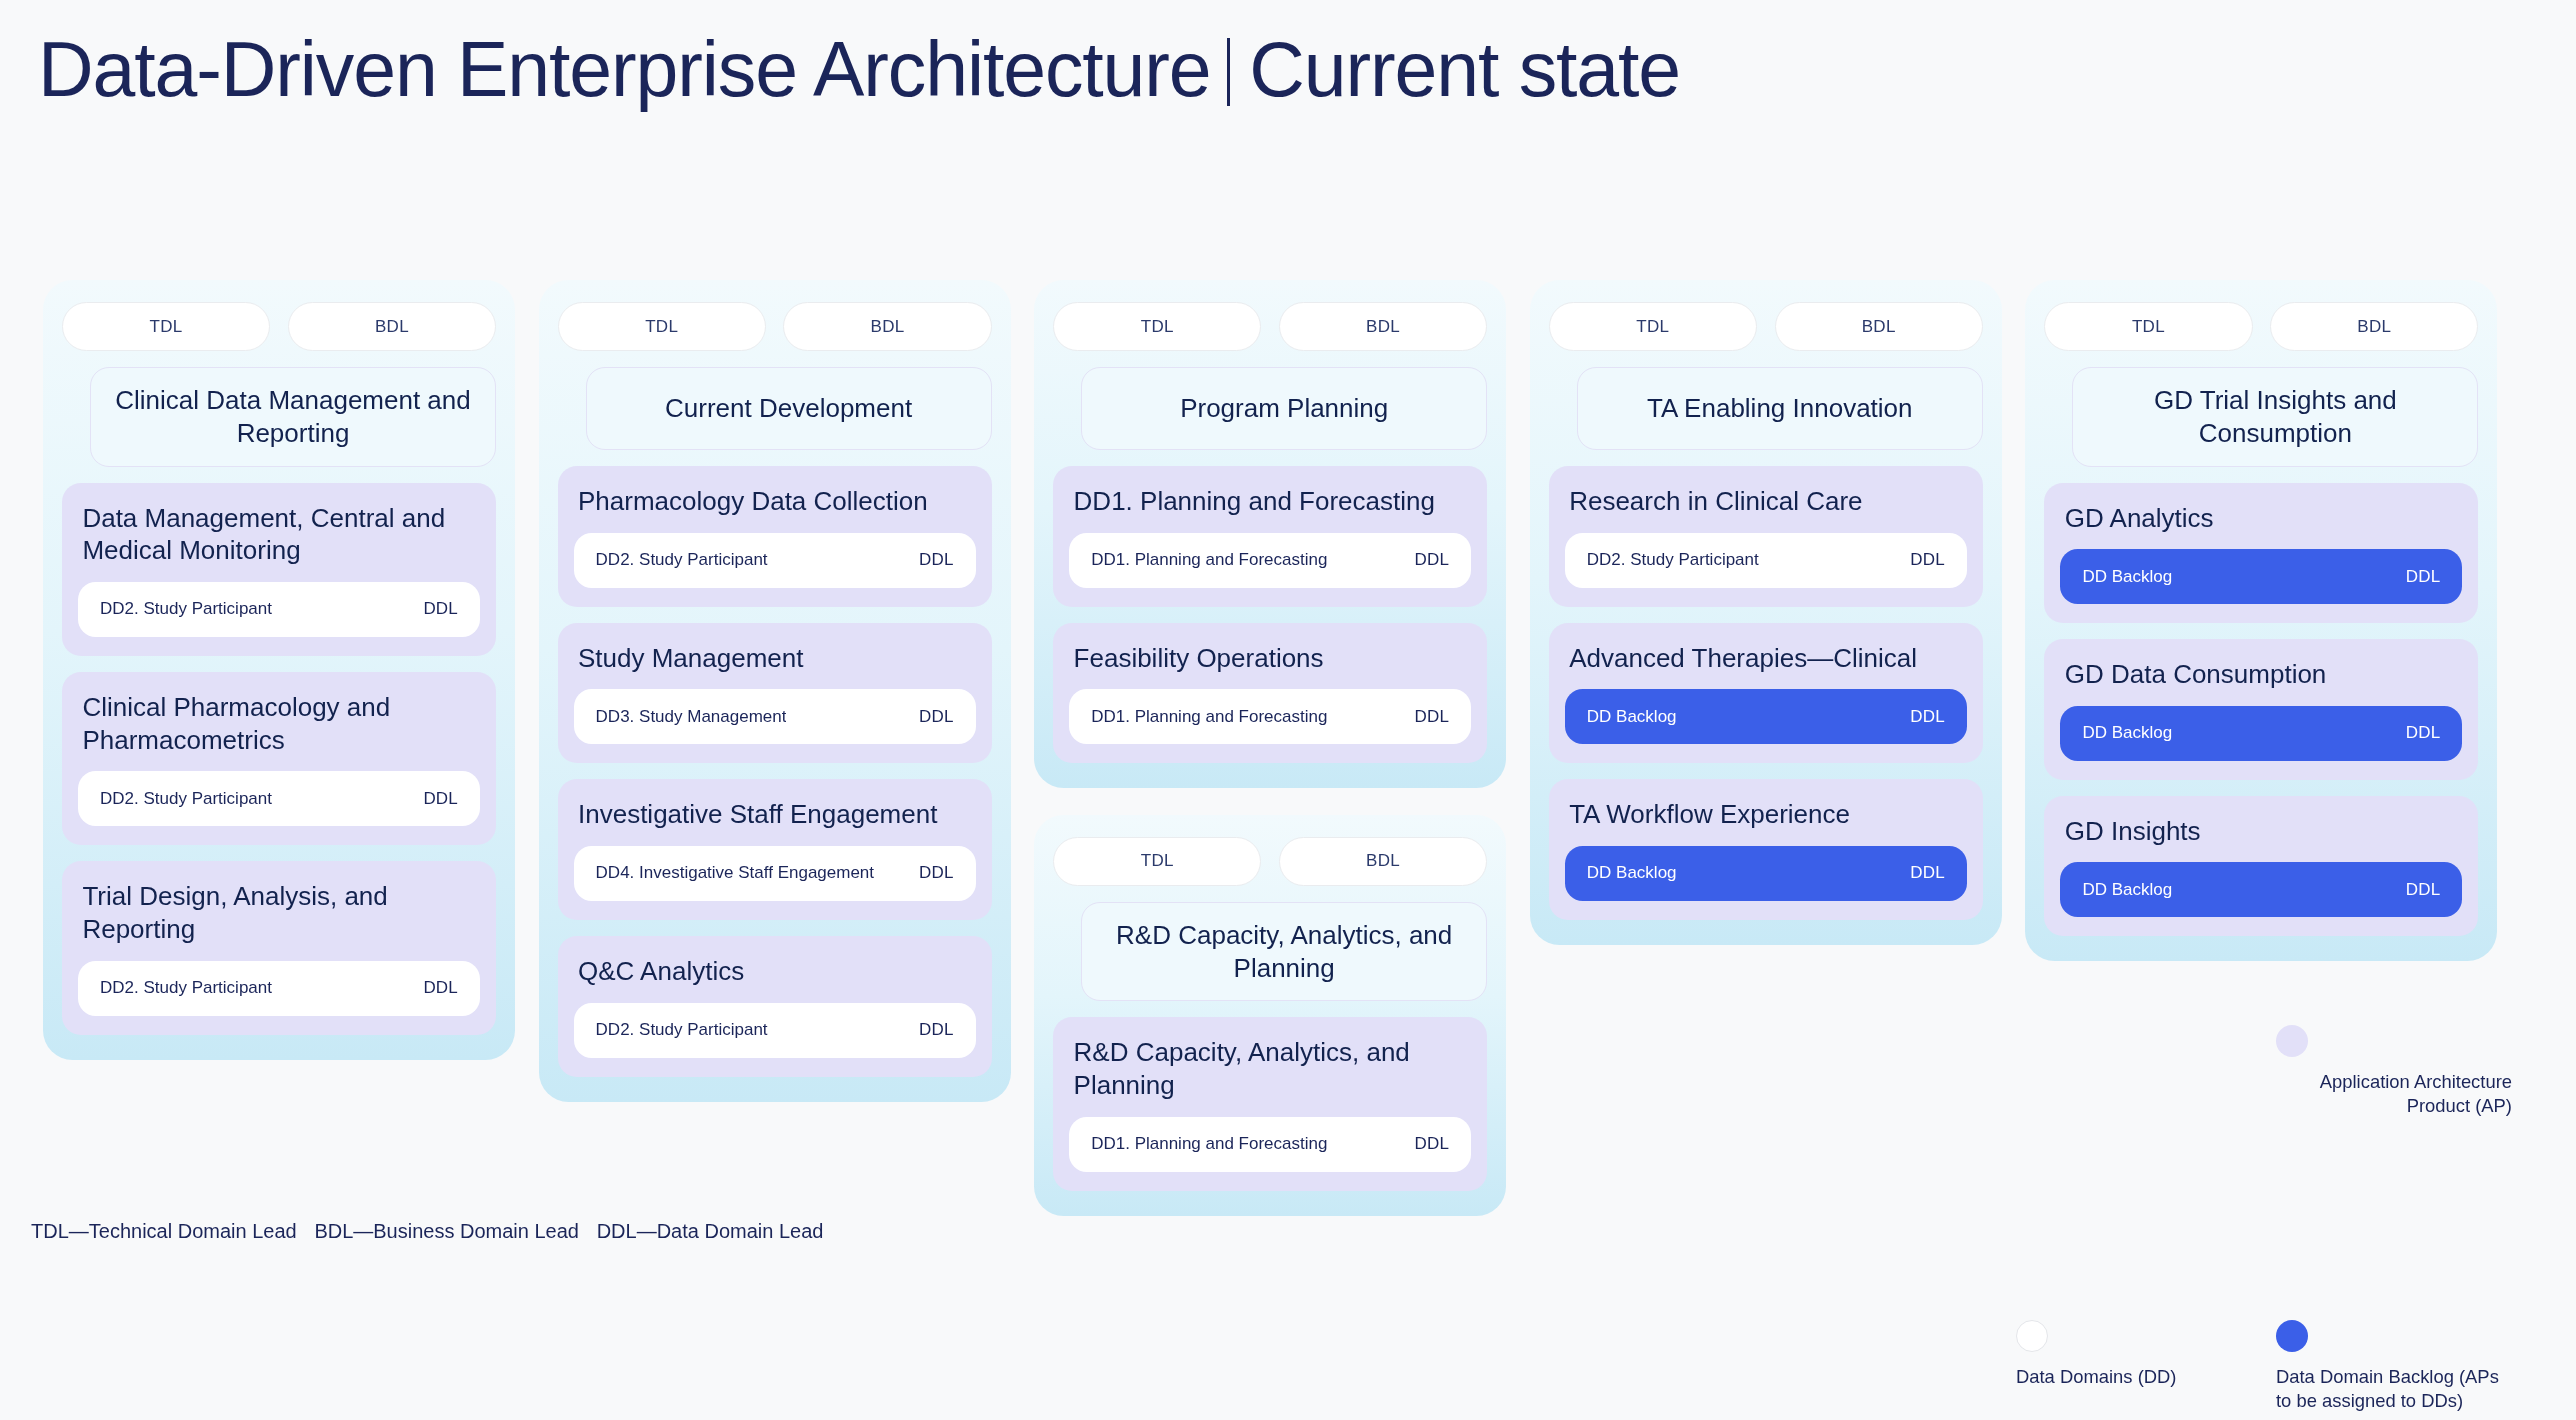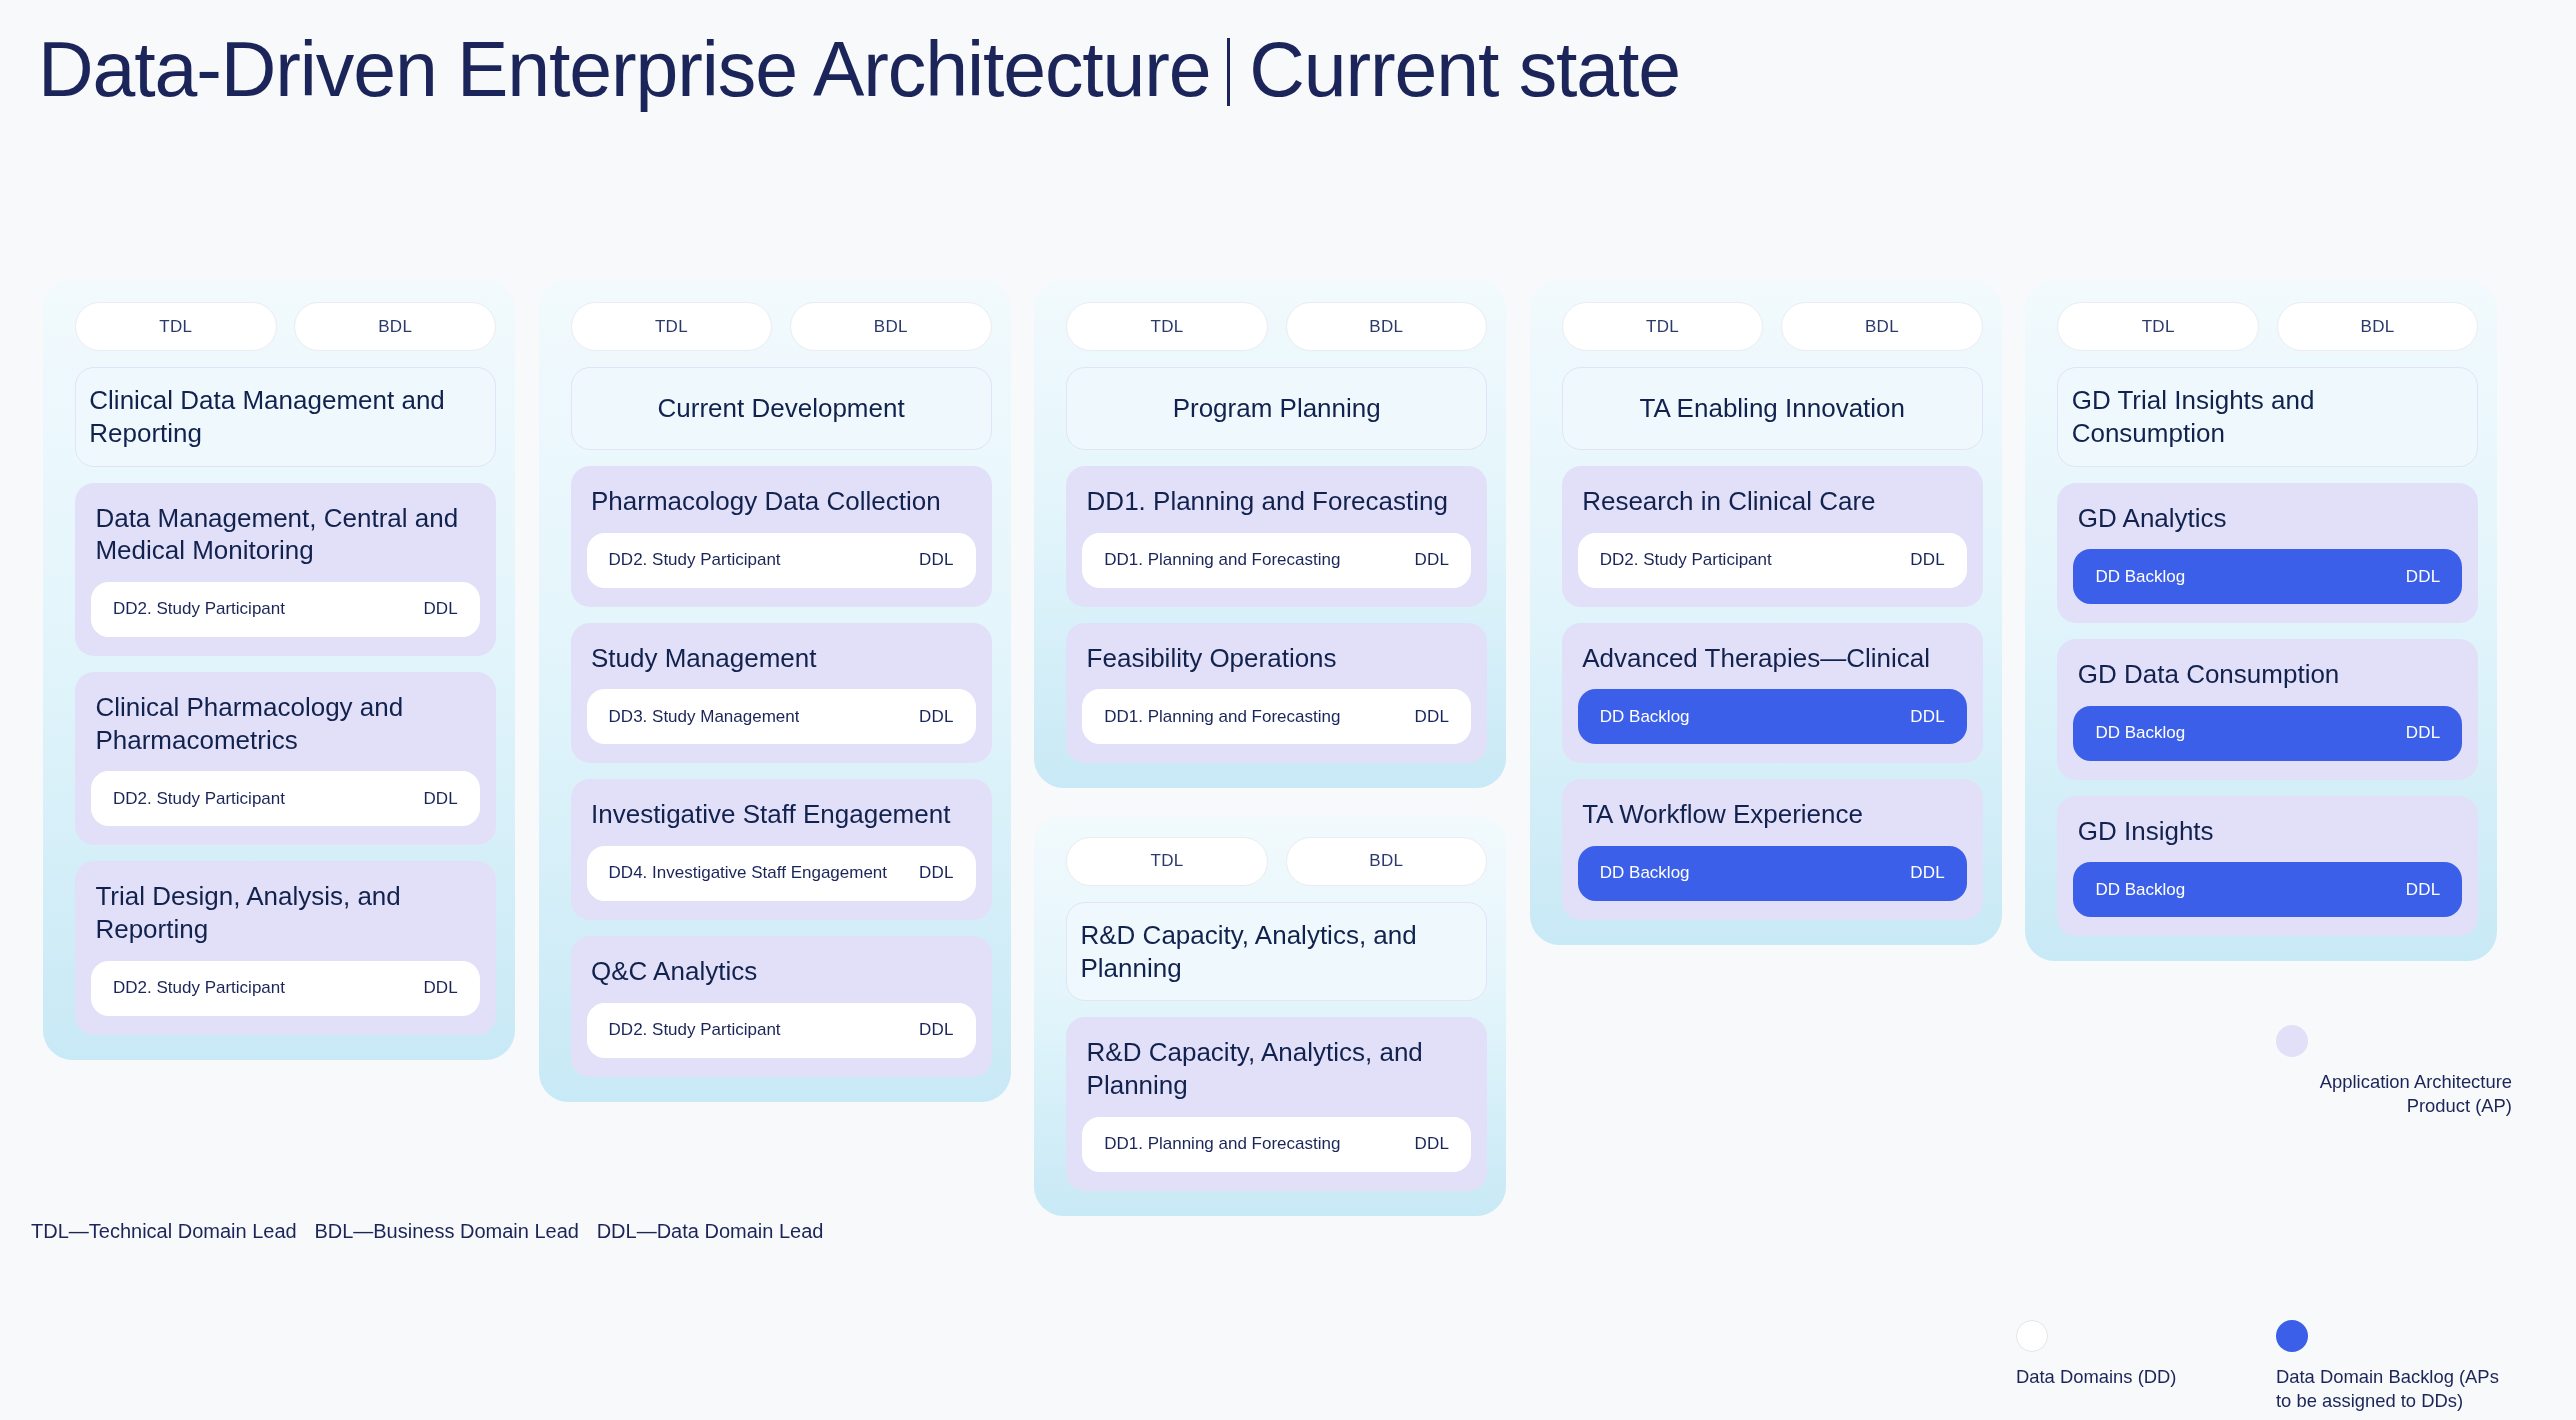--- a/index.html
+++ b/index.html
@@ -55,21 +55,21 @@
     display: flex;
     flex-direction: column;
     gap: 26.5px;
     flex: 0 0 auto;
   }
 
   
   .ad-panel {
     border-radius: 29.5px;
     background: linear-gradient(180deg, #F2FAFD 0%, #E3F5FB 45%, #C8E9F6 100%);
-    padding: 22px 19px 25px 32px;
+    padding: 22px 19px 25px 19px;
     display: flex;
     flex-direction: column;
     gap: 16px;
   }
 
   
   .lead-row { display: flex; gap: 17.7px; }
   .lead-chip {
     flex: 1 1 0;
     height: 49px;
@@ -87,24 +87,25 @@
   
   .ad-header {
     background: #EFF9FD;
     border: 0.7px solid #E3E2F6;
     border-radius: 19px;
     min-height: 83px;
     padding: 16px 13.3px;
     display: flex;
     align-items: center;
     justify-content: center;
-    text-align: left;
+    text-align: center;
     font-size: 26px;
     line-height: 1.26;
     color: #12224E;
+    margin-left: 28px;
   }
 
   
   .ap-card {
     background: #E2E0F8;
     border-radius: 19px;
     padding: 17.7px 16px 19px 16px;
     display: flex;
     flex-direction: column;
     gap: 14.7px;

